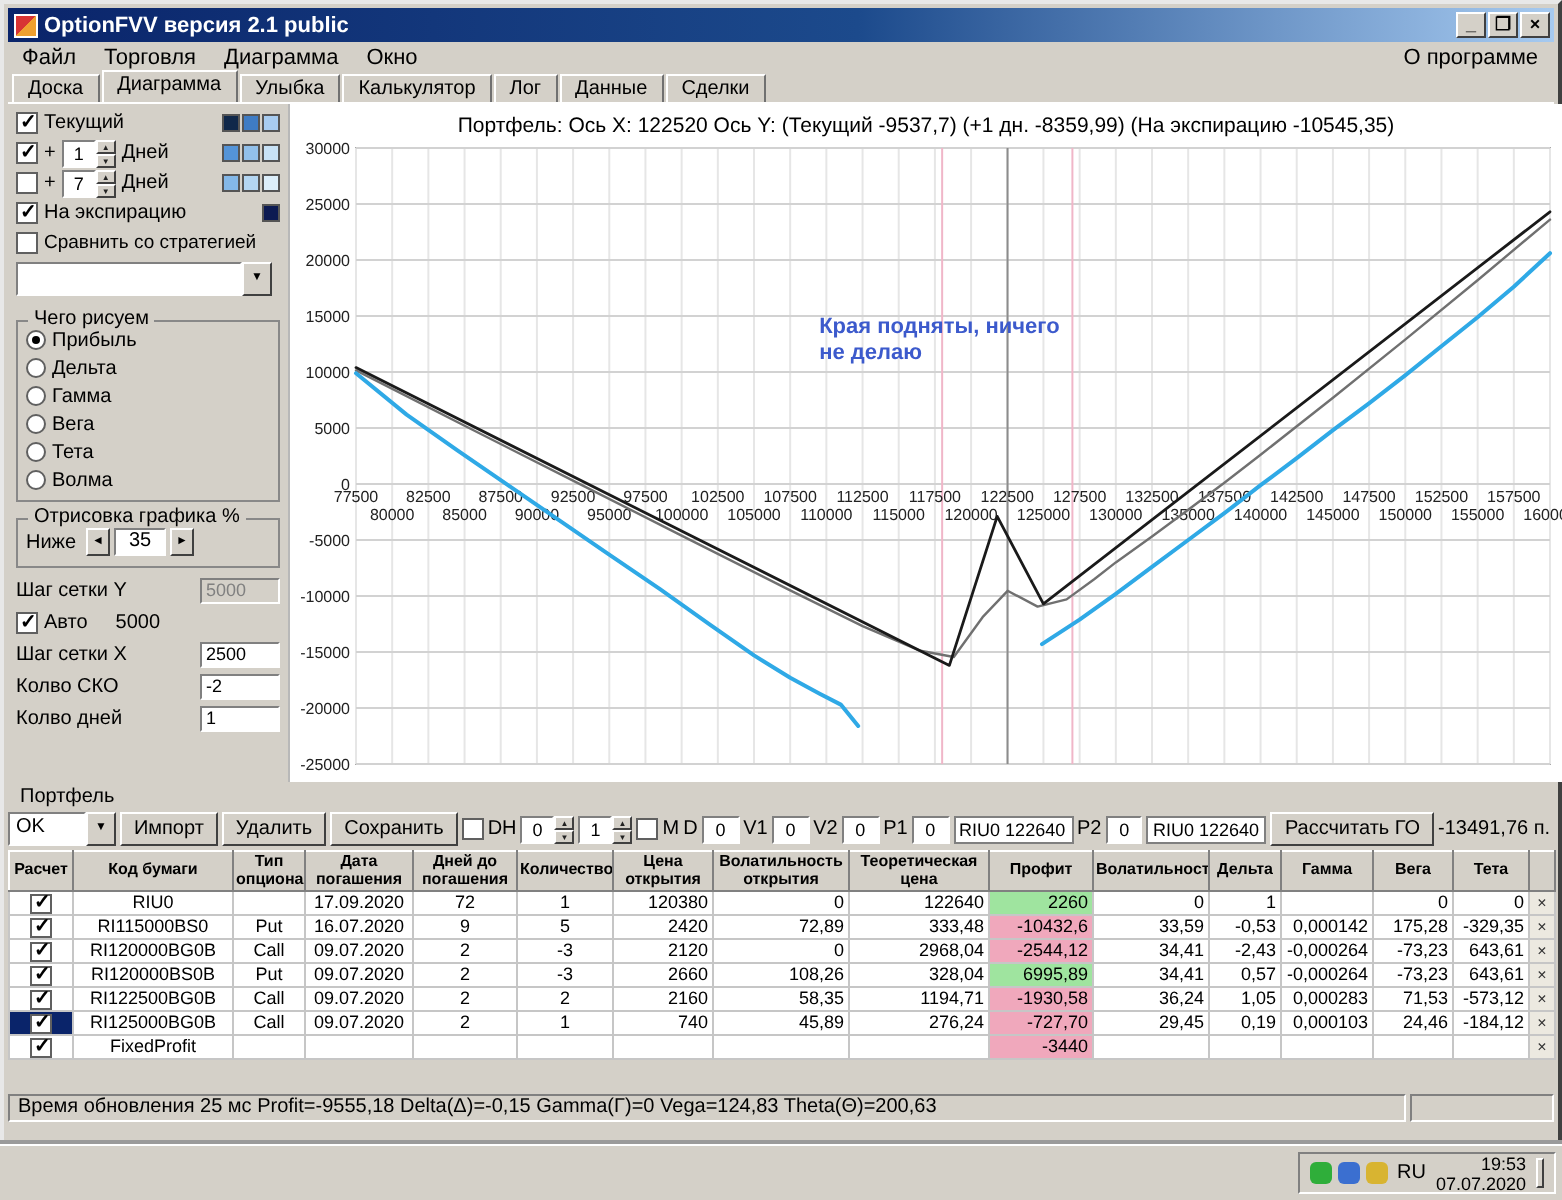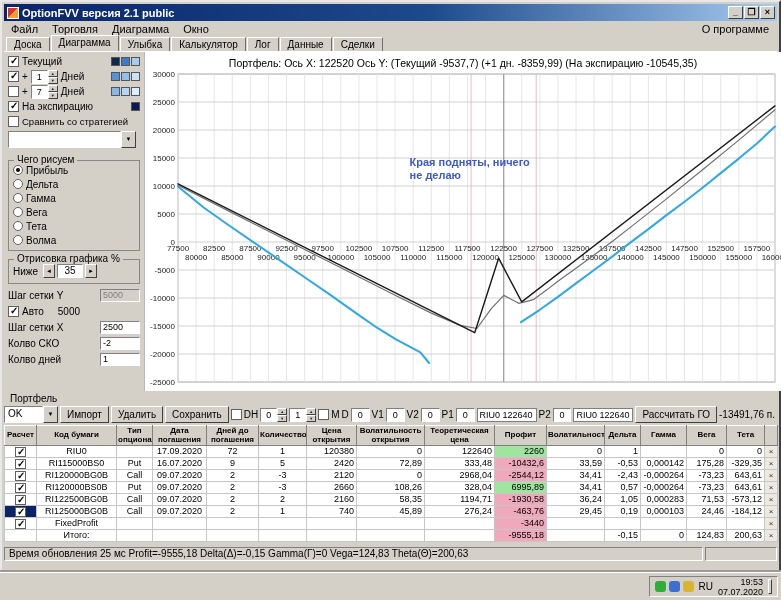--- a/index.html
+++ b/index.html
@@ -547,21 +547,21 @@
             <tr>
               <td class="chk sel"><span class="cb on"></span></td>
               <td class="c">RI125000BG0B</td>
               <td class="c">Call</td>
               <td class="c">09.07.2020</td>
               <td class="c">2</td>
               <td class="c">1</td>
               <td class="r">740</td>
               <td class="r">45,89</td>
               <td class="r">276,24</td>
-              <td class="r pink">-463,76</td>
+              <td class="r pink">-727,70</td>
               <td class="r">29,45</td>
               <td class="r">0,19</td>
               <td class="r">0,000103</td>
               <td class="r">24,46</td>
               <td class="r">-184,12</td>
               <td class="del">×</td>
             </tr>
             <tr>
               <td class="chk"><span class="cb on"></span></td>
               <td class="c">FixedProfit</td>
@@ -571,38 +571,20 @@
               <td class="c"></td>
               <td class="r"></td>
               <td class="r"></td>
               <td class="r"></td>
               <td class="r pink">-3440</td>
               <td class="r"></td>
               <td class="r"></td>
               <td class="r"></td>
               <td class="r"></td>
               <td class="r"></td>
-              <td class="del">×</td>
-            </tr>
-            <tr>
-              <td class="chk"></td>
-              <td class="c">Итого:</td>
-              <td class="c"></td>
-              <td class="c"></td>
-              <td class="c"></td>
-              <td class="c"></td>
-              <td class="r"></td>
-              <td class="r"></td>
-              <td class="r"></td>
-              <td class="r pink">-9555,18</td>
-              <td class="r"></td>
-              <td class="r">-0,15</td>
-              <td class="r">0</td>
-              <td class="r">124,83</td>
-              <td class="r">200,63</td>
               <td class="del">×</td>
             </tr>
           </tbody>
       </table>
     </div>
 
     <div id="statusbar">
       <span class="status-in">Время обновления 25 мс  Profit=-9555,18 Delta(Δ)=-0,15 Gamma(Γ)=0 Vega=124,83 Theta(Θ)=200,63</span>
       <span class="status-in small"></span>
     </div>

